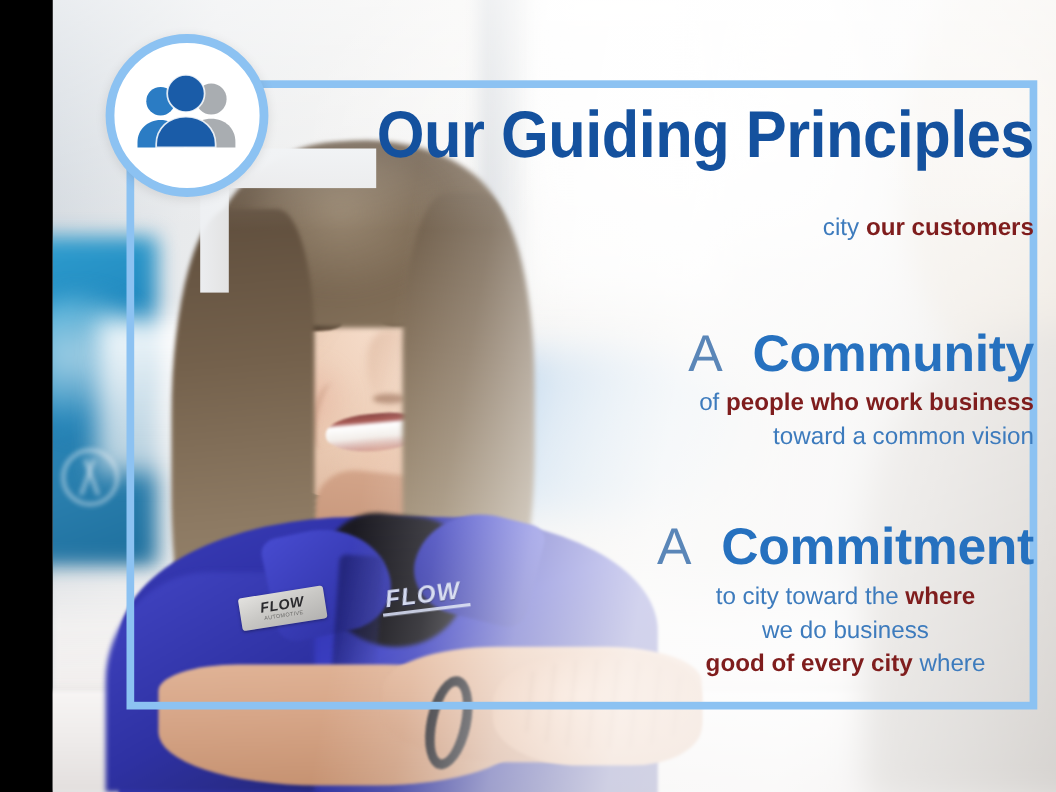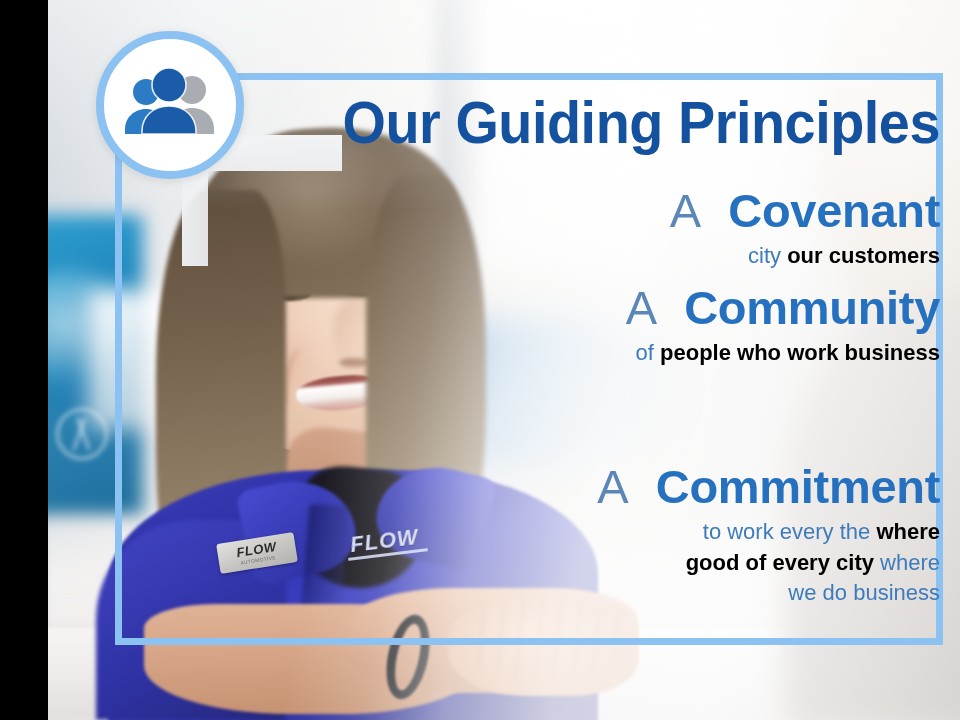--- a/index.html
+++ b/index.html
@@ -544,25 +544,25 @@
     letter-spacing: -0.3px;
   }
   .p-sub {
     font-family: "Liberation Sans", sans-serif;
     font-size: 22px;
     line-height: 1.38;
     color: #3d7bbd;
     font-weight: 400;
     margin-top: 6px;
   }
-  .p-sub b { font-weight: 700; color: #000000; }
+  .p-sub b { font-weight: 700; color: #7f1d1d; }
 
   #principle-covenant   { top: 186px; }
-  #principle-community  { top: 283px; }
-  #principle-commitment { top: 462px; }
+  #principle-community  { top: 296px; }
+  #principle-commitment { top: 472px; text-align: center; }
 
 </style>
 </head>
 <body>
 
 <div class="stage">
 
   <div class="photo">
     <div class="bg-base"></div>
     <div class="bg-window-a"></div>
@@ -644,45 +644,42 @@
       <circle cx="51" cy="17" r="17" fill="none" stroke="#ffffff" stroke-width="1.6" opacity="0.85"></circle>
       <path d="M51 38c-16 0-27 11-27 25v3h54v-3c0-14-11-25-27-25z" fill="none" stroke="#ffffff" stroke-width="1.6" opacity="0.85"></path>
     </svg>
   </div>
 
   <div class="content">
 
     <div class="page-title">Our Guiding Principles</div>
 
     <div class="principle" id="principle-covenant">
-      <div class="p-head">
-        <span class="art">A&nbsp;</span>
-        <span class="word">Covenant</span>
-      </div>
       <div class="p-sub">
           <div><span>city </span><b>our customers</b></div>
         </div>
     </div>
 
     <div class="principle" id="principle-community">
       <div class="p-head">
         <span class="art">A&nbsp;</span>
         <span class="word">Community</span>
       </div>
       <div class="p-sub">
           <div><span>of </span><b>people who work business</b></div>
+          <div><span>toward a common vision</span></div>
         </div>
     </div>
 
     <div class="principle" id="principle-commitment">
       <div class="p-head">
         <span class="art">A&nbsp;</span>
         <span class="word">Commitment</span>
       </div>
       <div class="p-sub">
-          <div><span>to work every the </span><b>where</b></div>
+          <div><span>to city toward the </span><b>where</b></div>
+          <div><span>we do business</span></div>
           <div><b>good of every city</b><span> where</span></div>
-          <div><span>we do business</span></div>
         </div>
     </div>
 
   </div>
 </div>
 
 </body></html>

